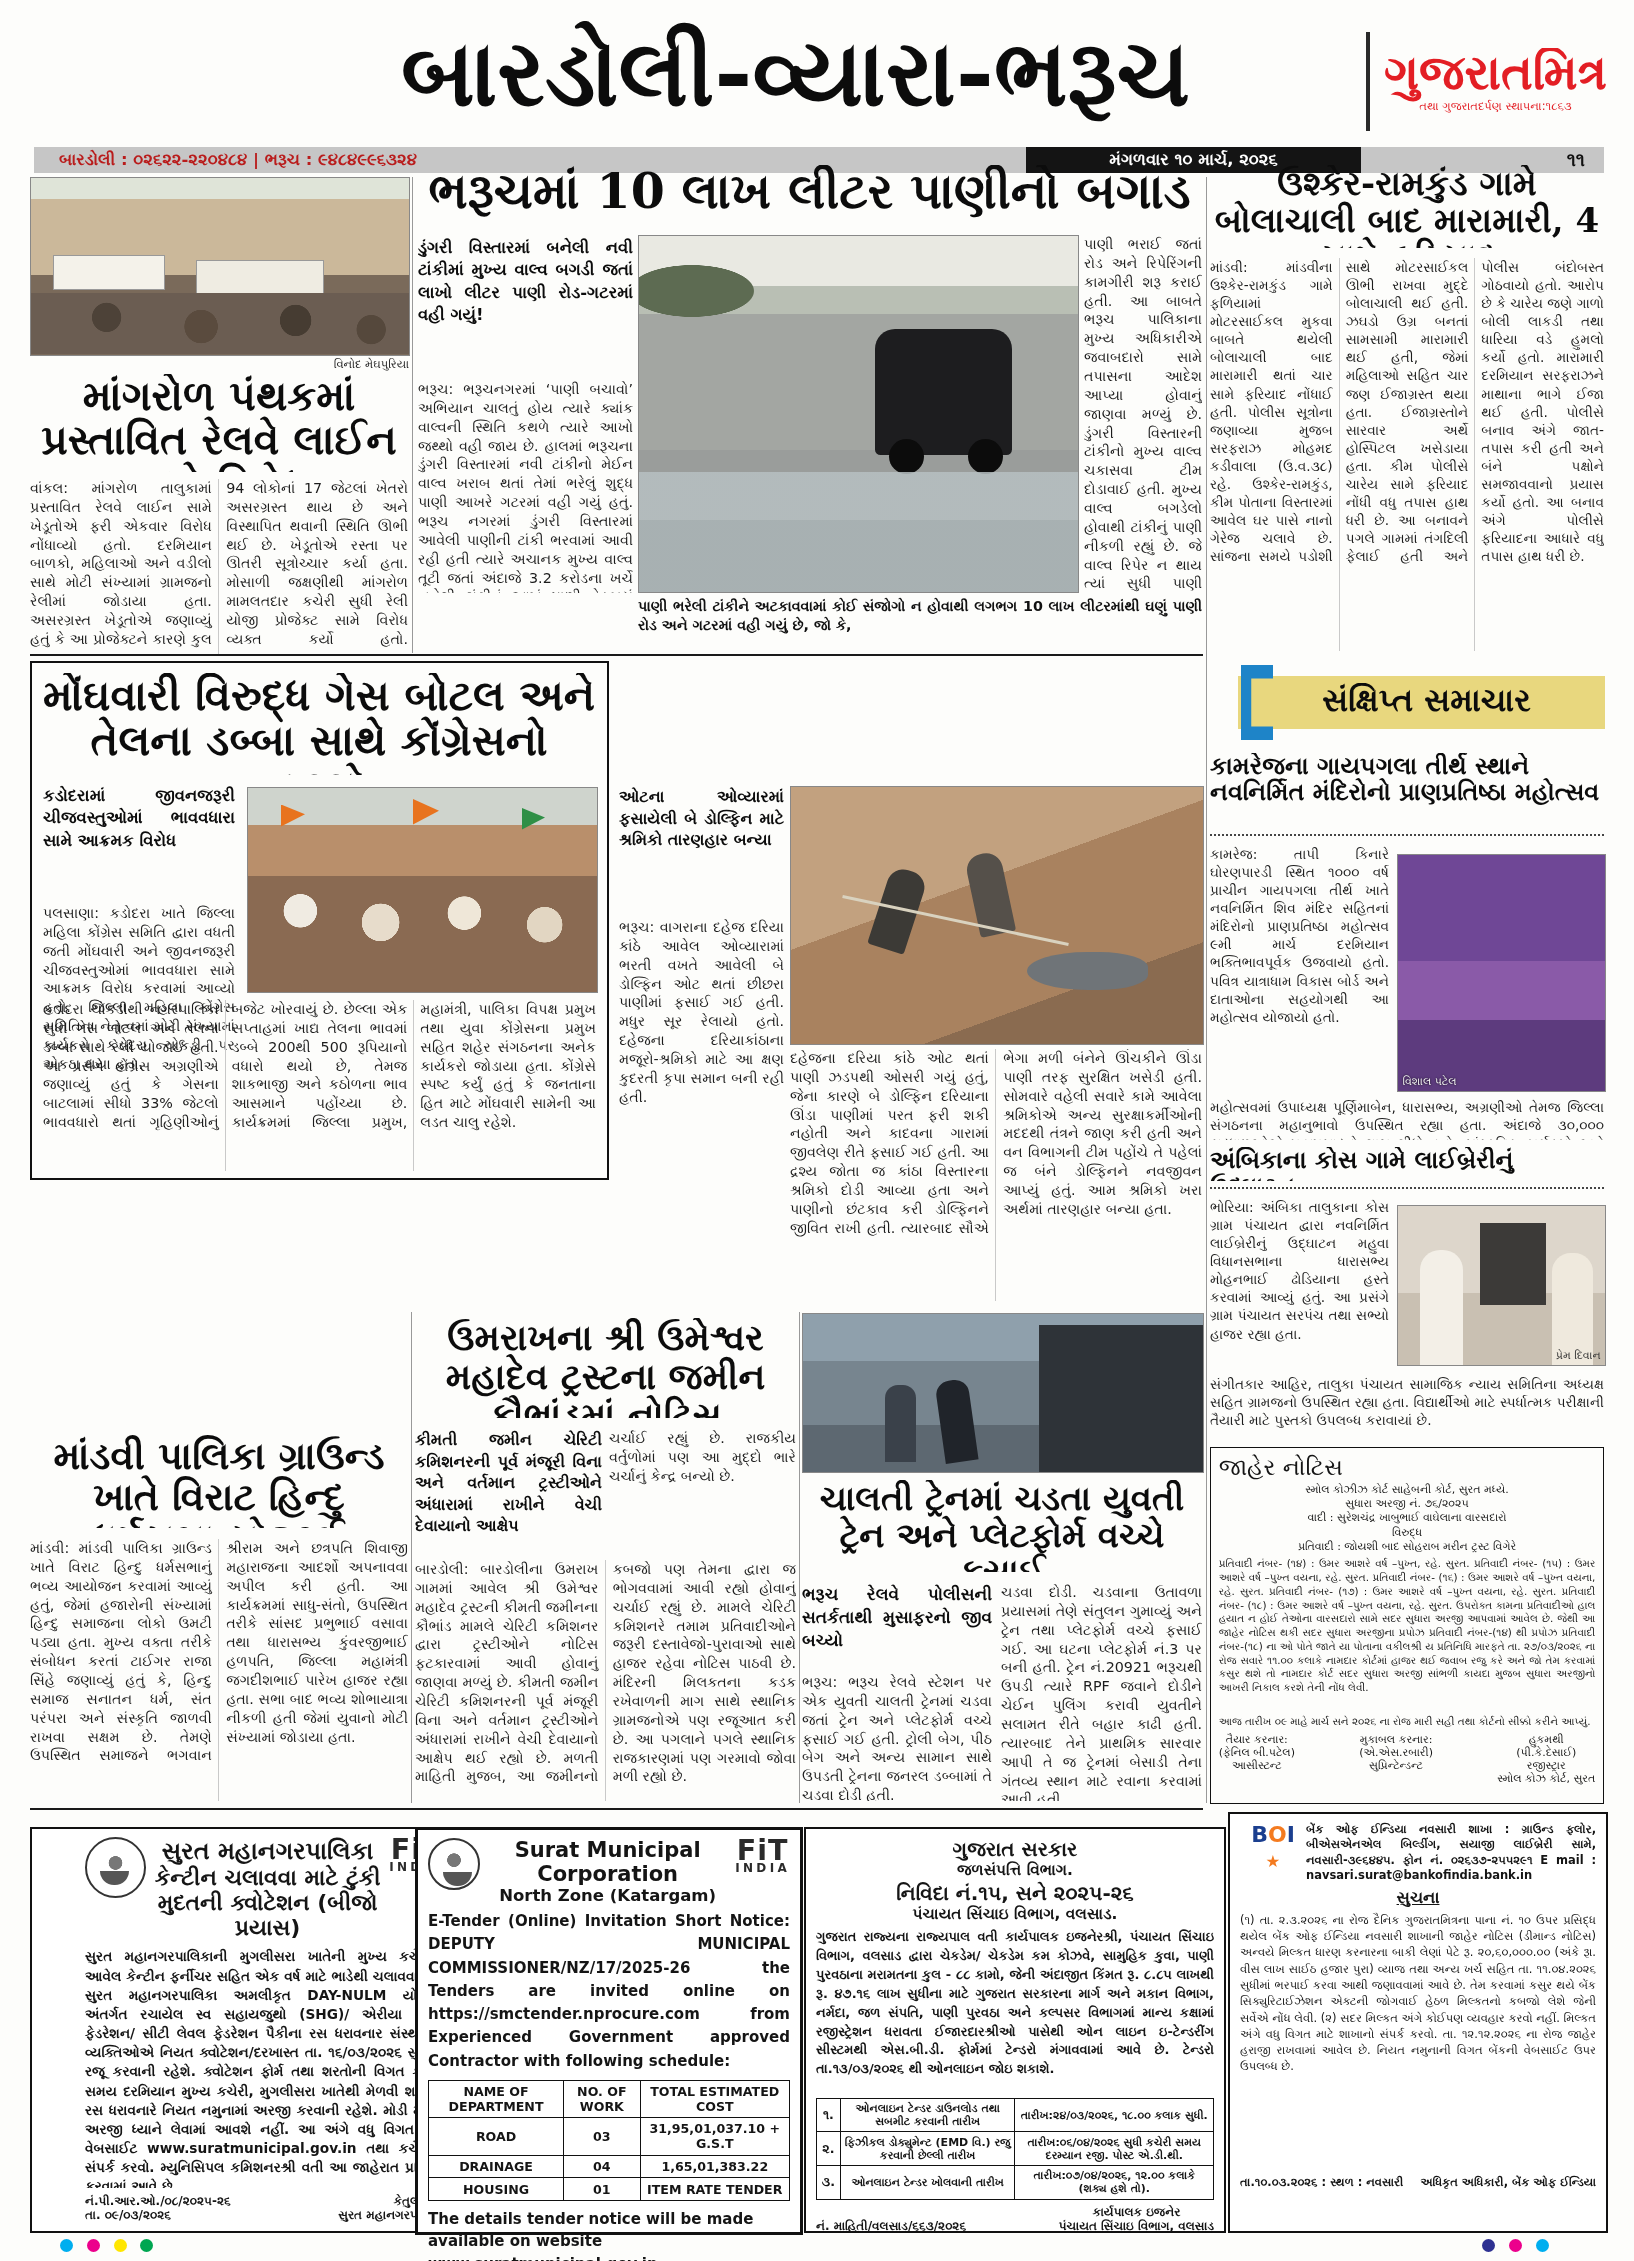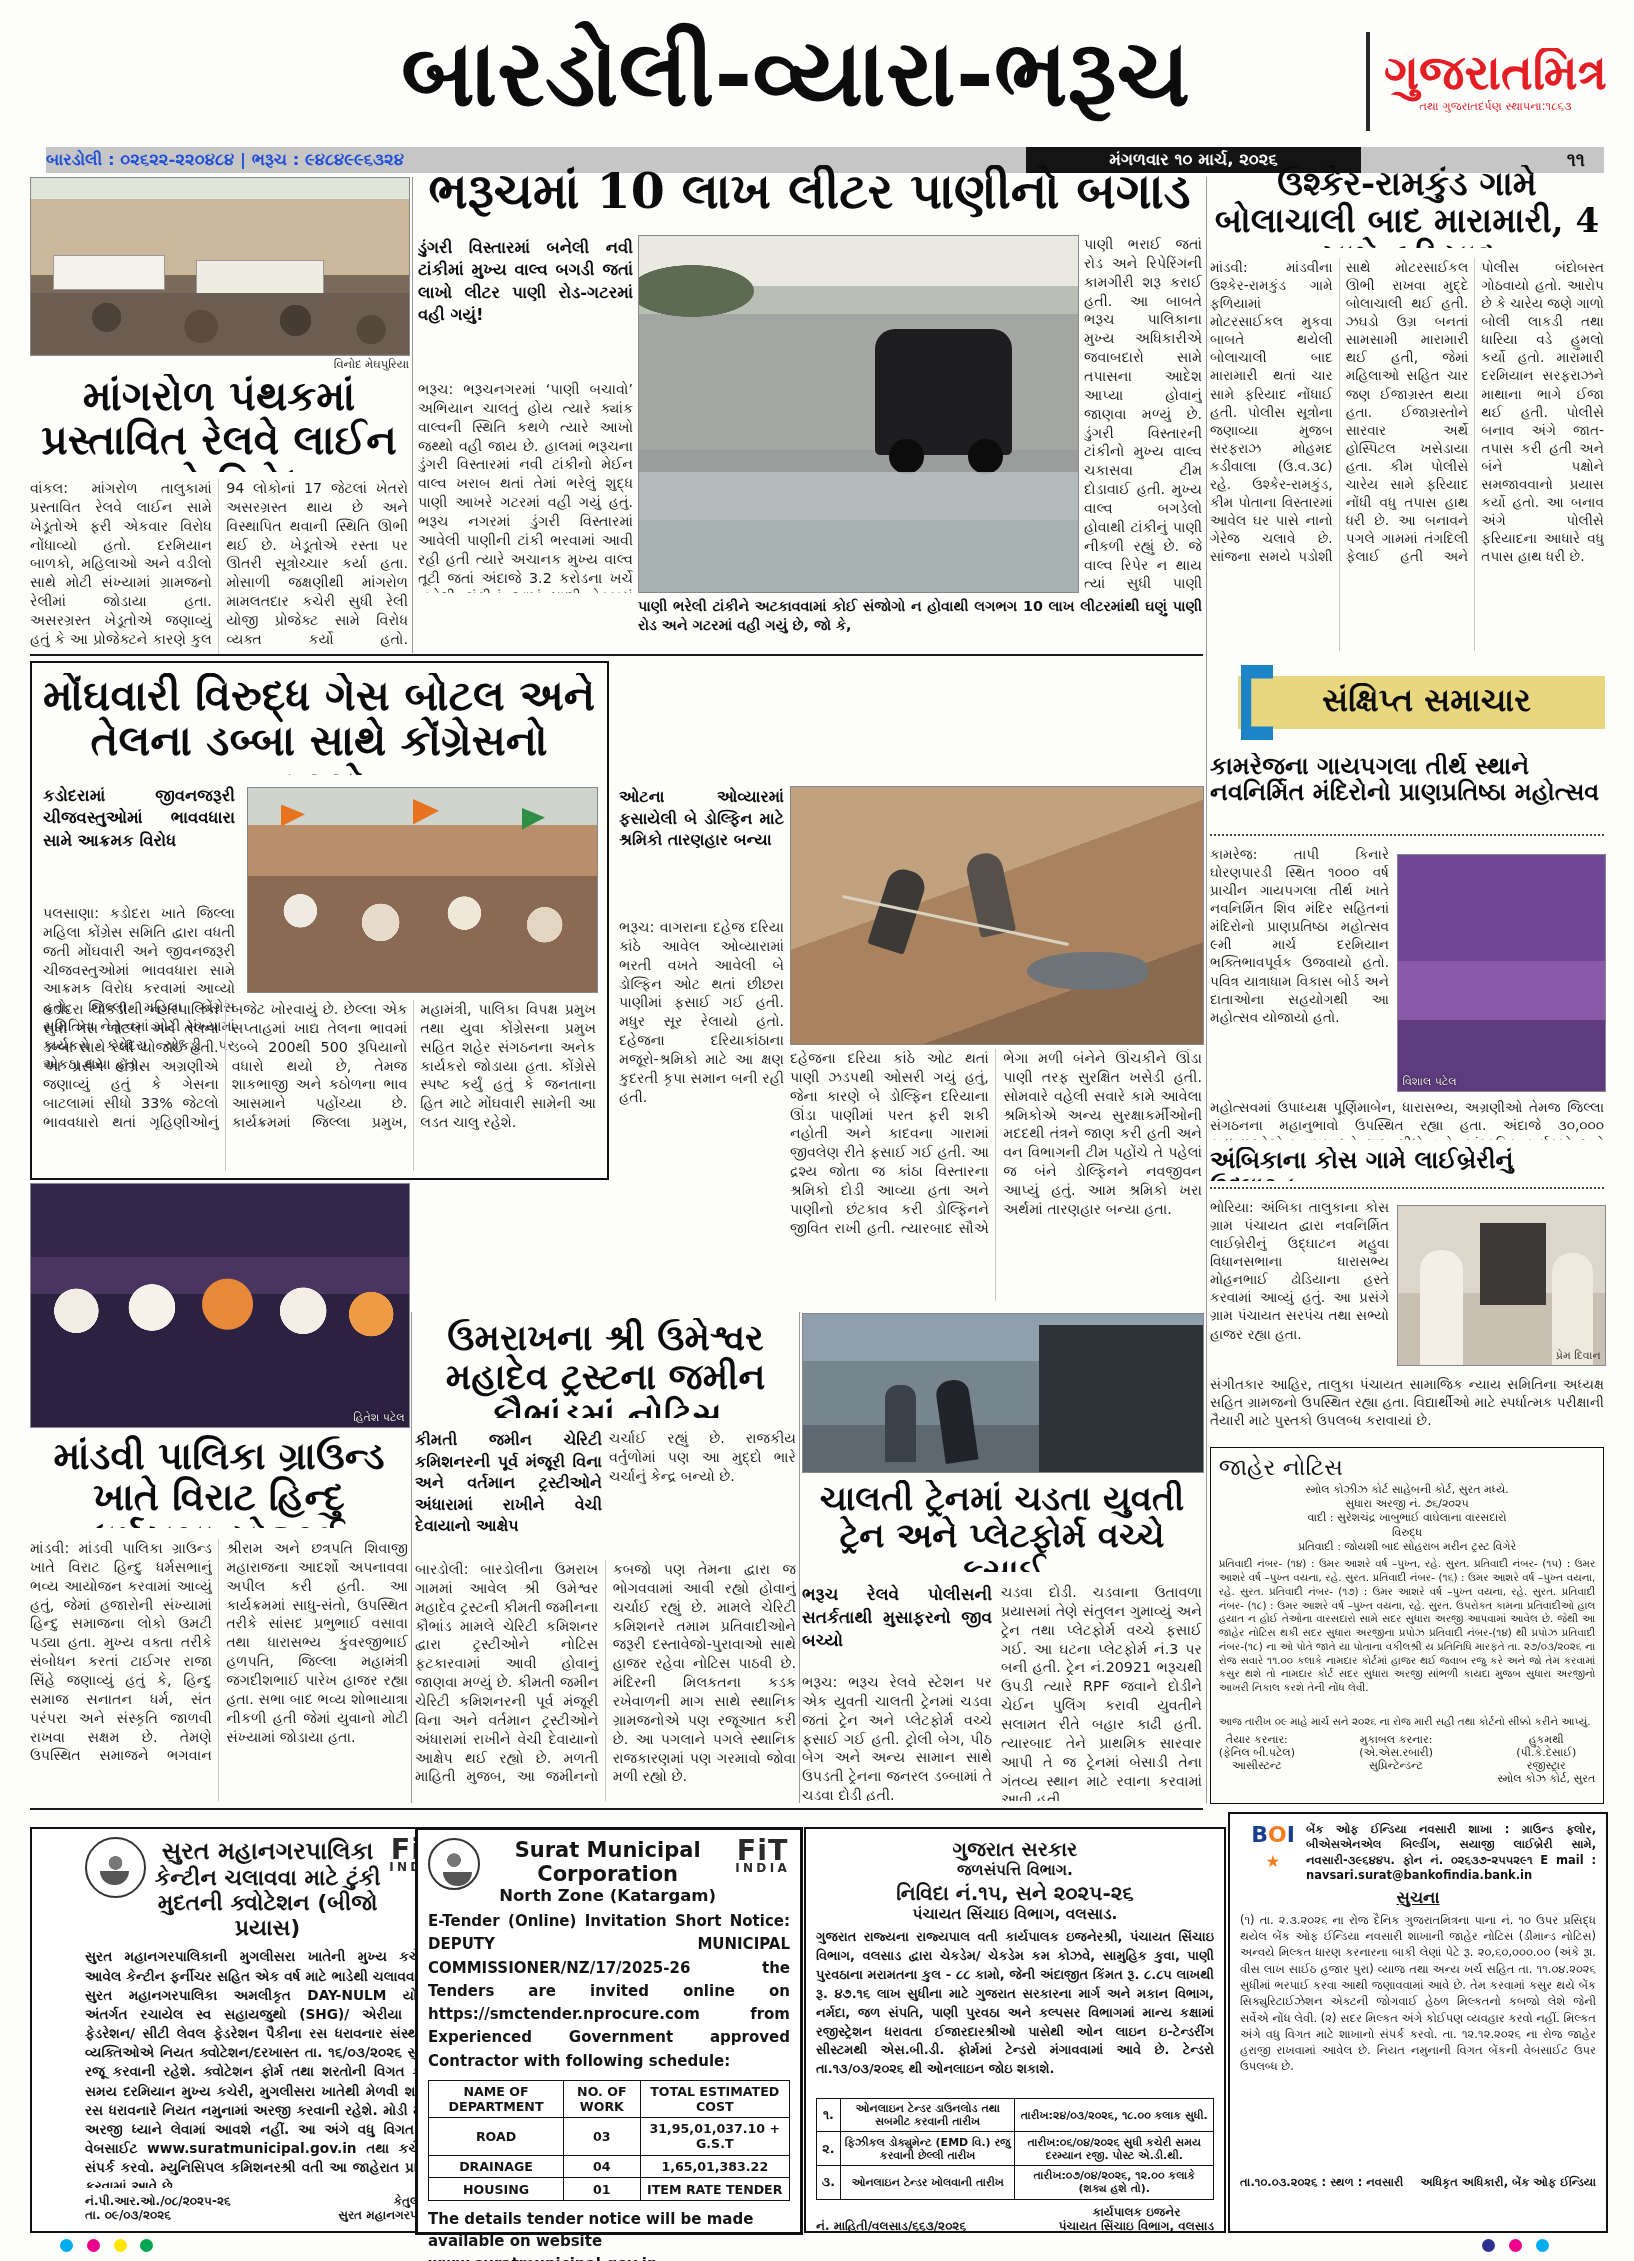--- a/index.html
+++ b/index.html
@@ -39,21 +39,21 @@
   <div class="abs" style="left:0;top:10px;width:1634px;height:136px;padding-left:48px;">
     <div class="abs hl" style="left:307px;top:11px;width:977px;height:115px;font-size:92px;line-height:1.15;">બારડોલી-વ્યારા-ભરૂચ</div>
     <div class="rule-v" style="left:1366px;top:22px;width:3.8px;height:99px;"></div>
     <div class="abs" style="left:1383px;top:38px;width:225px;height:93px;text-align:center;">
       <div style="color:#e31e24;font-weight:800;font-size:48px;line-height:1.0;font-family:'DejaVu Sans',sans-serif;">ગુજરાતમિત્ર</div>
       <div style="color:#e31e24;font-size:11.5px;margin-top:3.3px;">તથા ગુજરાતદર્પણ સ્થાપના:૧૮૬૩</div>
     </div>
   </div>
 
   <div class="abs" style="left:30px;top:147px;width:1574px;height:26px;">
-    <div class="abs" style="left:16px;top:0;width:996px;height:26px;background:#c6c6c6;font-weight:700;font-size:16.5px;line-height:26px;color:#1d4ed8;">બારડોલી : ૦૨૬૨૨-૨૨૦૪૮૪  |  ભરૂચ : ૯૪૮૪૯૯૬૩૨૪</div>
+    <div class="abs" style="left:4px;top:0;width:996px;height:26px;background:#c6c6c6;font-weight:700;font-size:16.5px;line-height:26px;padding-left:25px;color:#b91c1c;">બારડોલી : ૦૨૬૨૨-૨૨૦૪૮૪  |  ભરૂચ : ૯૪૮૪૯૯૬૩૨૪</div>
     <div class="abs" style="left:996px;top:0;width:335px;height:26px;background:#141414;color:#fff;font-weight:700;font-size:16.5px;line-height:26px;text-align:center;">મંગળવાર ૧૦ માર્ચ, ૨૦૨૬</div>
     <div class="abs" style="left:1331px;top:0;width:243px;height:26px;background:#c6c6c6;font-weight:700;font-size:18.7px;line-height:26px;text-align:right;padding-right:19px;box-sizing:border-box;color:#111;">૧૧</div>
   </div>
 
   <div class="photo" style="left:30px;top:177px;width:378px;height:177px;background:
        linear-gradient(180deg,#dfe4d8 0 12%,#cbb89a 12% 55%,#7a6a5a 55% 100%);">
     <div class="abs" style="left:22px;top:77px;width:110px;height:33px;background:#f4f2ea;border:0.5px solid #999;"></div>
     <div class="abs" style="left:165px;top:82px;width:126px;height:35px;background:#efece2;border:0.5px solid #999;"></div>
     <div class="abs" style="left:0;top:115px;width:378px;height:61px;background:radial-gradient(circle at 20% 40%,#4d4238 0 14.3px,transparent 15px),radial-gradient(circle at 45% 55%,#5a4b3e 0 16.5px,transparent 17px),radial-gradient(circle at 70% 45%,#463c32 0 15.4px,transparent 16px),radial-gradient(circle at 90% 60%,#55483c 0 14.3px,transparent 15px),#6b5d52;"></div>
   </div>
@@ -91,30 +91,20 @@
     <div class="photo" style="left:215px;top:124px;width:349px;height:204px;background:
          linear-gradient(180deg,#cfd4cd 0 18%,#b98f6b 18% 100%);">
       <div class="abs" style="left:33px;top:16.5px;width:24px;height:49px;background:#e8731e;clip-path:polygon(0 0,100% 20%,0 45%);"></div>
       <div class="abs" style="left:165px;top:11px;width:26px;height:53px;background:#e8731e;clip-path:polygon(0 0,100% 22%,0 48%);"></div>
       <div class="abs" style="left:274px;top:20px;width:23px;height:48px;background:#2f8f46;clip-path:polygon(0 0,100% 20%,0 45%);"></div>
       <div class="abs" style="left:0;top:88px;width:349px;height:116px;background:radial-gradient(circle at 15% 30%,#f0ebe2 0 16.5px,transparent 17px),radial-gradient(circle at 38% 40%,#e7dccb 0 18.7px,transparent 19px),radial-gradient(circle at 62% 32%,#efe7d8 0 16.5px,transparent 17px),radial-gradient(circle at 85% 42%,#e2d6c2 0 17.6px,transparent 18px),#8a6a52;"></div>
     </div>
     <div class="abs body-txt cols3" style="left:11px;top:337px;width:553px;height:171px;">કડોદરા ચોકડીથી નગરપાલિકા સુધી ગેસ બોટલ અને તેલના ડબ્બા સાથે રેલી યોજાઈ હતી. આ પ્રસંગે કોંગ્રેસ અગ્રણીએ જણાવ્યું હતું કે ગેસના બાટલામાં સીધો 33% જેટલો ભાવવધારો થતાં ગૃહિણીઓનું બજેટ ખોરવાયું છે. છેલ્લા એક સપ્તાહમાં ખાદ્ય તેલના ભાવમાં ડબ્બે 200થી 500 રૂપિયાનો વધારો થયો છે, તેમજ શાકભાજી અને કઠોળના ભાવ આસમાને પહોંચ્યા છે. કાર્યક્રમમાં જિલ્લા પ્રમુખ, મહામંત્રી, પાલિકા વિપક્ષ પ્રમુખ તથા યુવા કોંગ્રેસના પ્રમુખ સહિત શહેર સંગઠનના અનેક કાર્યકરો જોડાયા હતા. કોંગ્રેસે સ્પષ્ટ કર્યું હતું કે જનતાના હિત માટે મોંઘવારી સામેની આ લડત ચાલુ રહેશે.</div>
   </div>
 
-  <div class="photo" style="left:30px;top:1183px;width:378px;height:243px;background:linear-gradient(180deg,#33264a 0 30%,#4a3560 30% 100%);">
-    <div class="abs" style="left:0;top:77px;width:378px;height:166px;background:
-      radial-gradient(circle at 12% 30%,#f2ede4 0 22px,transparent 22.5px),
-      radial-gradient(circle at 32% 28%,#f6f2ea 0 23px,transparent 23.6px),
-      radial-gradient(circle at 52% 26%,#e8893a 0 25px,transparent 26px),
-      radial-gradient(circle at 72% 30%,#f4efe6 0 23px,transparent 23.6px),
-      radial-gradient(circle at 90% 32%,#ef9a45 0 22px,transparent 22.5px),
-      linear-gradient(180deg,transparent 0 20%,#2c2140 20% 100%);"></div>
-    <span class="pcredit">હિતેશ પટેલ</span>
-  </div>
 
   <div class="abs bold-sub" style="left:619px;top:786px;width:165px;height:126px;font-size:16px;">ઓટના ઓવ્યારમાં ફસાયેલી બે ડોલ્ફિન માટે શ્રમિકો તારણહાર બન્યા</div>
   <div class="abs body-txt" style="left:619px;top:918px;width:165px;height:384px;">ભરૂચ: વાગરાના દહેજ દરિયા કાંઠે આવેલ ઓવ્યારામાં ભરતી વખતે આવેલી બે ડોલ્ફિન ઓટ થતાં છીછરા પાણીમાં ફસાઈ ગઈ હતી. મધુર સૂર રેલાયો હતો. દહેજના દરિયાકાંઠાના મજૂરો-શ્રમિકો માટે આ ક્ષણ કુદરતી કૃપા સમાન બની રહી હતી.</div>
   <div class="photo" style="left:790px;top:786px;width:412px;height:257px;background:linear-gradient(160deg,#c2a17f 0 40%,#a9825f 40% 75%,#8a6b50 75% 100%);">
     <div class="abs" style="left:88px;top:82px;width:38px;height:82px;background:#3c3a36;border-radius:16.5px 16.5px 3.3px 3.3px;transform:rotate(18deg);"></div>
     <div class="abs" style="left:181px;top:66px;width:36px;height:82px;background:#55504a;border-radius:16.5px 16.5px 3.3px 3.3px;transform:rotate(-12deg);"></div>
     <div class="abs" style="left:236px;top:165px;width:121px;height:38px;background:#6f7478;border-radius:50% 40% 40% 50%;"></div>
     <div class="abs" style="left:49px;top:132px;width:231px;height:3.3px;background:#d9d2bf;transform:rotate(12deg);"></div>
   </div>
   <div class="abs body-txt cols2" style="left:790px;top:1049px;width:412px;height:252px;">દહેજના દરિયા કાંઠે ઓટ થતાં પાણી ઝડપથી ઓસરી ગયું હતું, જેના કારણે બે ડોલ્ફિન દરિયાના ઊંડા પાણીમાં પરત ફરી શકી નહોતી અને કાદવના ગારામાં જીવલેણ રીતે ફસાઈ ગઈ હતી. આ દ્રશ્ય જોતા જ કાંઠા વિસ્તારના શ્રમિકો દોડી આવ્યા હતા અને પાણીનો છંટકાવ કરી ડોલ્ફિનને જીવિત રાખી હતી. ત્યારબાદ સૌએ ભેગા મળી બંનેને ઊંચકીને ઊંડા પાણી તરફ સુરક્ષિત ખસેડી હતી. સોમવારે વહેલી સવારે કામે આવેલા શ્રમિકોએ અન્ય સુરક્ષાકર્મીઓની મદદથી તંત્રને જાણ કરી હતી અને વન વિભાગની ટીમ પહોંચે તે પહેલાં જ બંને ડોલ્ફિનને નવજીવન આપ્યું હતું. આમ શ્રમિકો ખરા અર્થમાં તારણહાર બન્યા હતા.</div>

